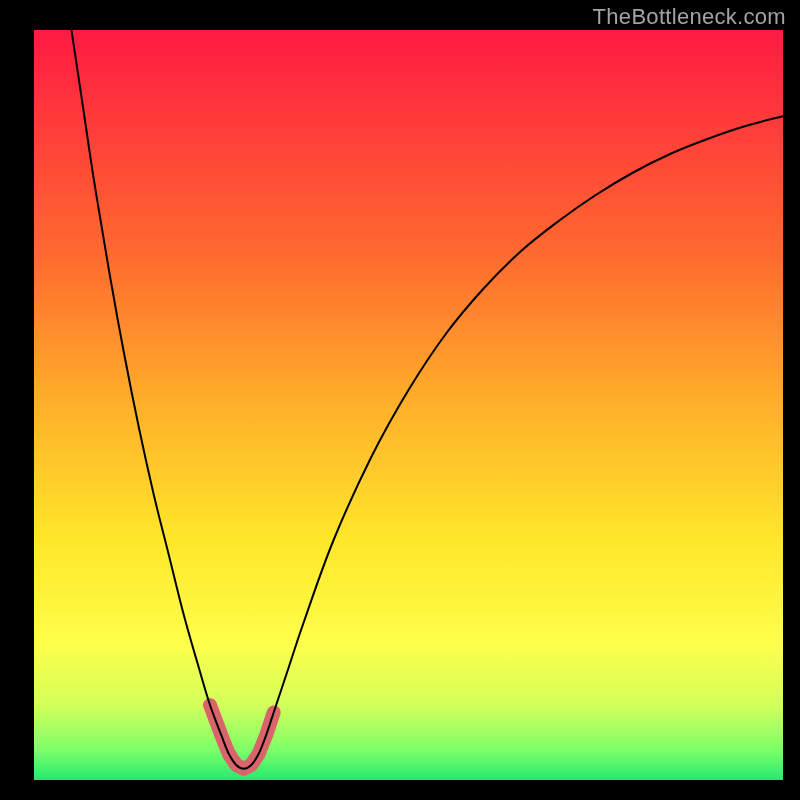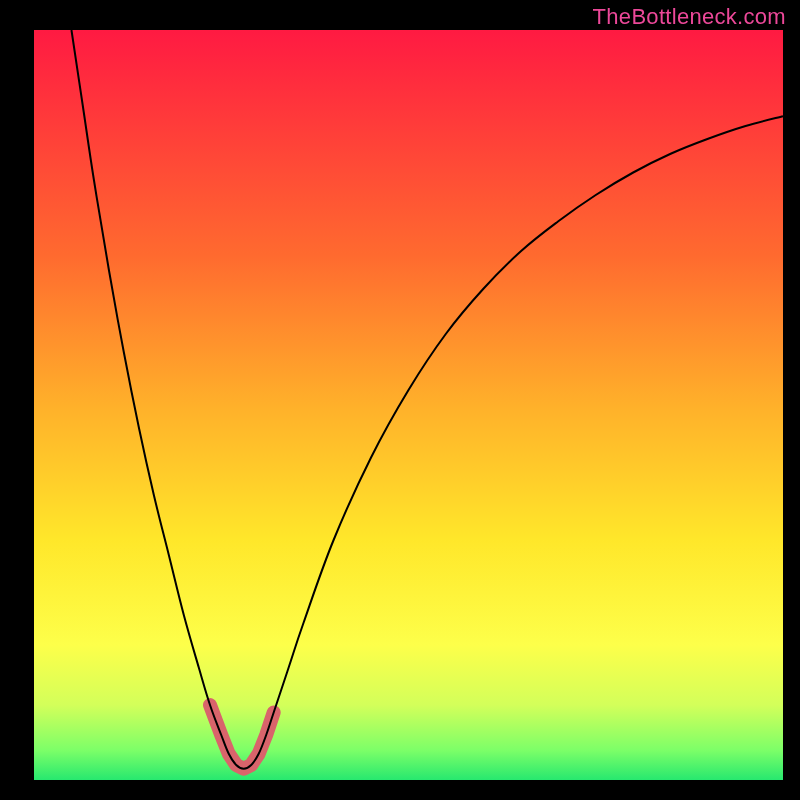--- a/index.html
+++ b/index.html
@@ -14,21 +14,21 @@
   .stage {
     position: relative;
     width: 800px;
     height: 800px;
     background: #000;
   }
   .watermark {
     position: absolute;
     top: 4px;
     right: 14px;
-    color: #ec4899;
+    color: #a3a3a3;
     font-size: 22px;
     font-weight: 500;
     letter-spacing: 0.3px;
     z-index: 5;
     user-select: none;
   }
   svg.plot {
     position: absolute;
     left: 0;
     top: 0;

